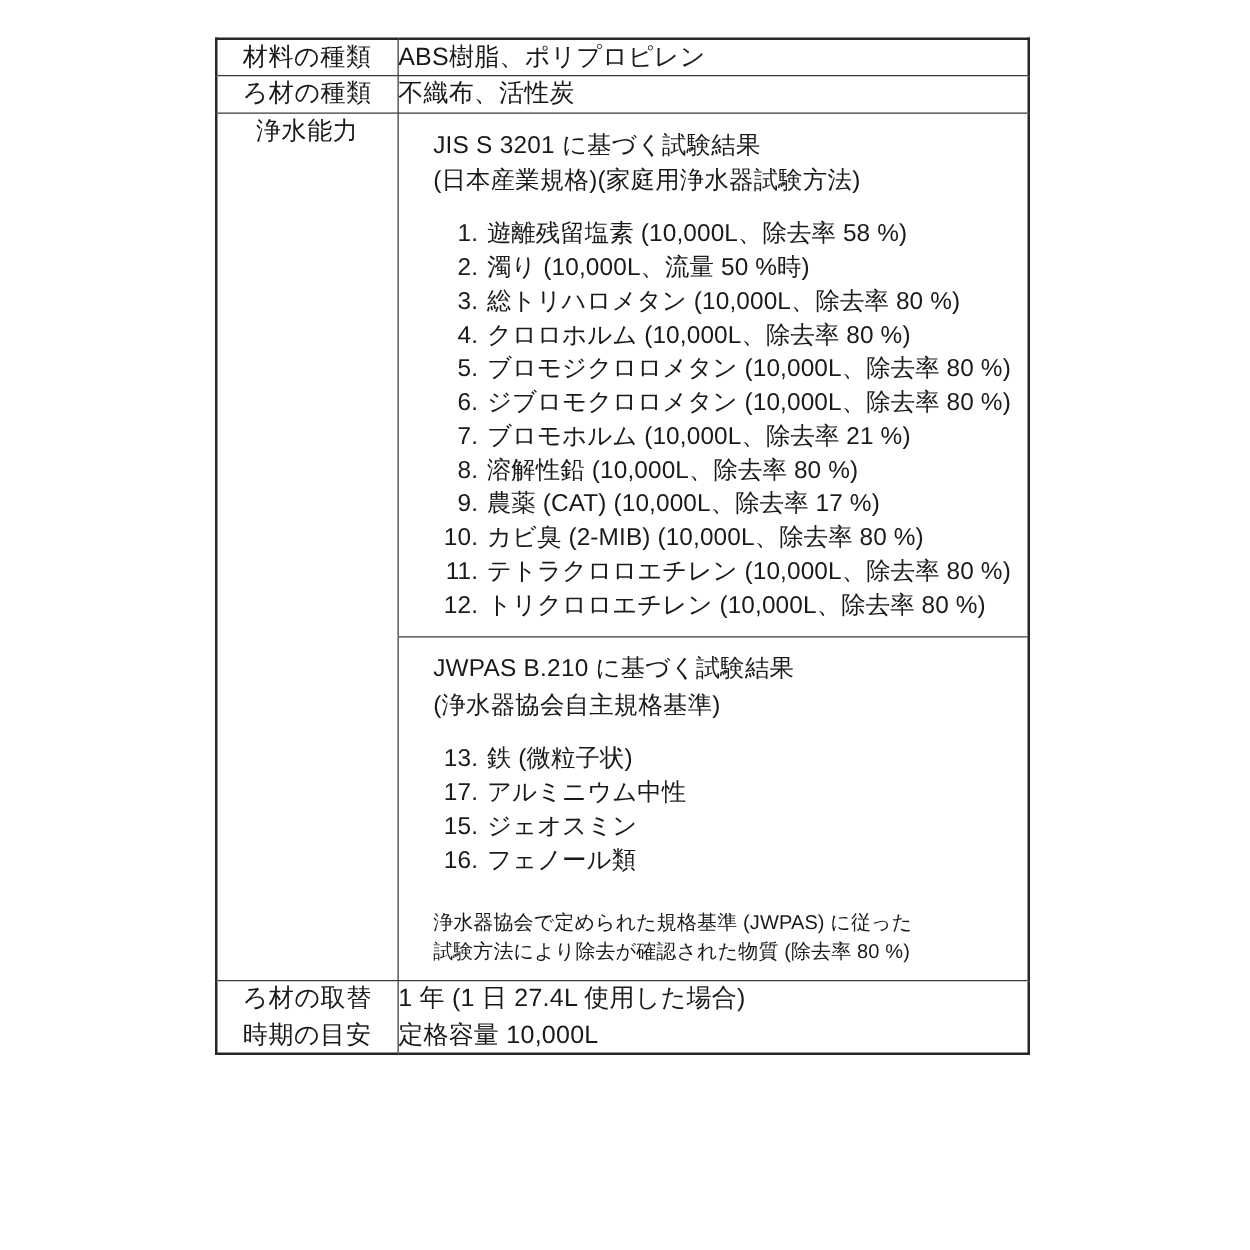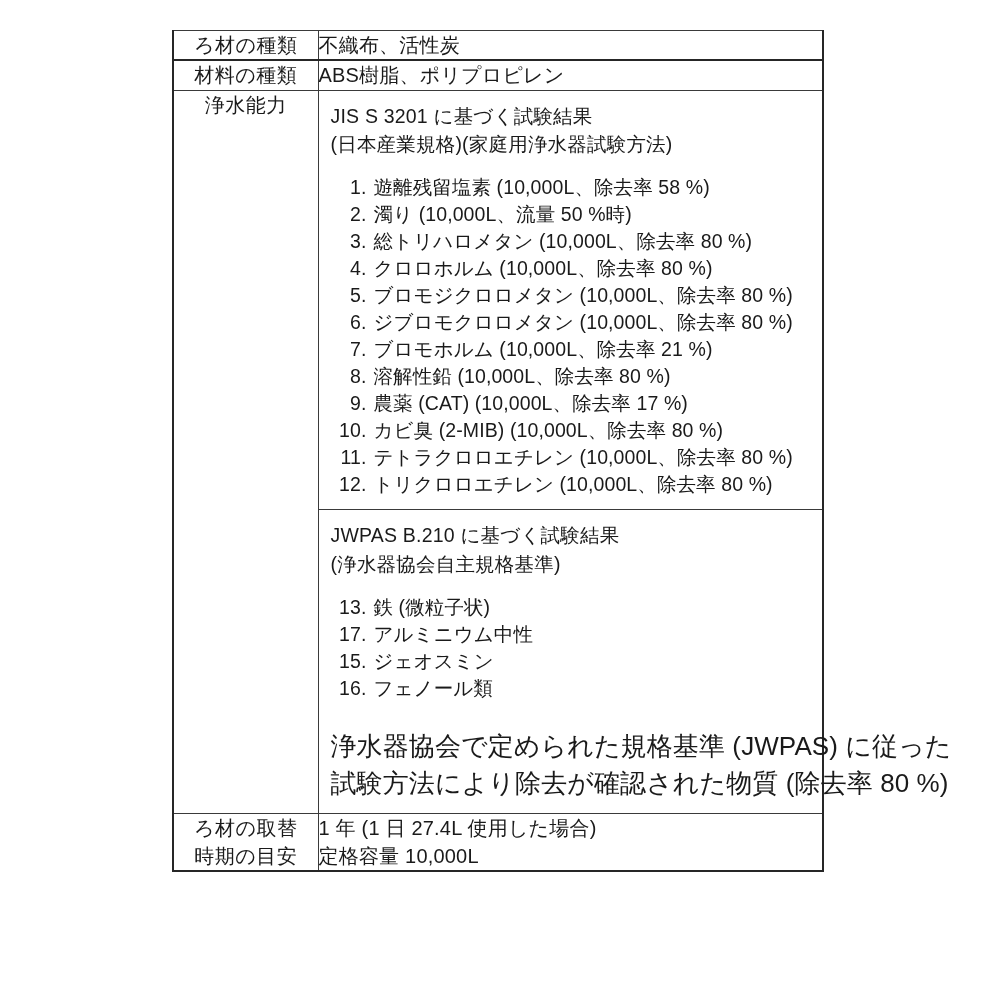--- a/index.html
+++ b/index.html
@@ -65,21 +65,21 @@
   .capability-label {
     vertical-align: middle;
     font-family: Liberation Serif, serif;
   }
   .capability-cell {
     padding: 0;
     vertical-align: top;
   }
 
   .block {
-    padding: 11px 0 11px 12px;
+    padding: 11px 0 11px 28px;
   }
   .block.divider-below {
     border-bottom: 1px solid #3a3a3a;
   }
 
   .block-heading {
     font-size: 19.5px;
     line-height: 1.45;
     letter-spacing: 0.2px;
   }
@@ -103,52 +103,51 @@
     text-align: right;
     flex: 0 0 36px;
   }
   .num-list .txt {
     display: inline-block;
     padding-left: 7px;
   }
 
   .footnote {
     margin-top: 26px;
-    font-size: 26px;
+    font-size: 16px;
     line-height: 1.42;
     letter-spacing: 0.1px;
-    text-align: right;
   }
   .footnote .fline { display: block; white-space: nowrap; }
 </style>
 </head>
 <body>
 
 <table id="spec-table">
   <colgroup>
     <col style="width:145px">
     <col style="width:505px">
   </colgroup>
   <tbody>
 
     <tr>
+      <td class="label-cell frame-left frame-top">
+        <span class="lbl-line">材料の種類</span>
+      </td>
+      <td class="value-cell frame-right frame-top">
+        <span class="val-line">ABS樹脂、ポリプロピレン</span>
+      </td>
+    </tr>
+
+    <tr>
       <td class="label-cell frame-left">
         <span class="lbl-line">ろ材の種類</span>
       </td>
       <td class="value-cell frame-right">
         <span class="val-line">不織布、活性炭</span>
-      </td>
-    </tr>
-
-    <tr>
-      <td class="label-cell frame-left frame-top">
-        <span class="lbl-line">材料の種類</span>
-      </td>
-      <td class="value-cell frame-right frame-top">
-        <span class="val-line">ABS樹脂、ポリプロピレン</span>
       </td>
     </tr>
 
 
 
     <tr>
       <td class="label-cell capability-label frame-left">
         <span class="lbl-line">浄水能力</span>
       </td>
       <td class="value-cell capability-cell frame-right">

